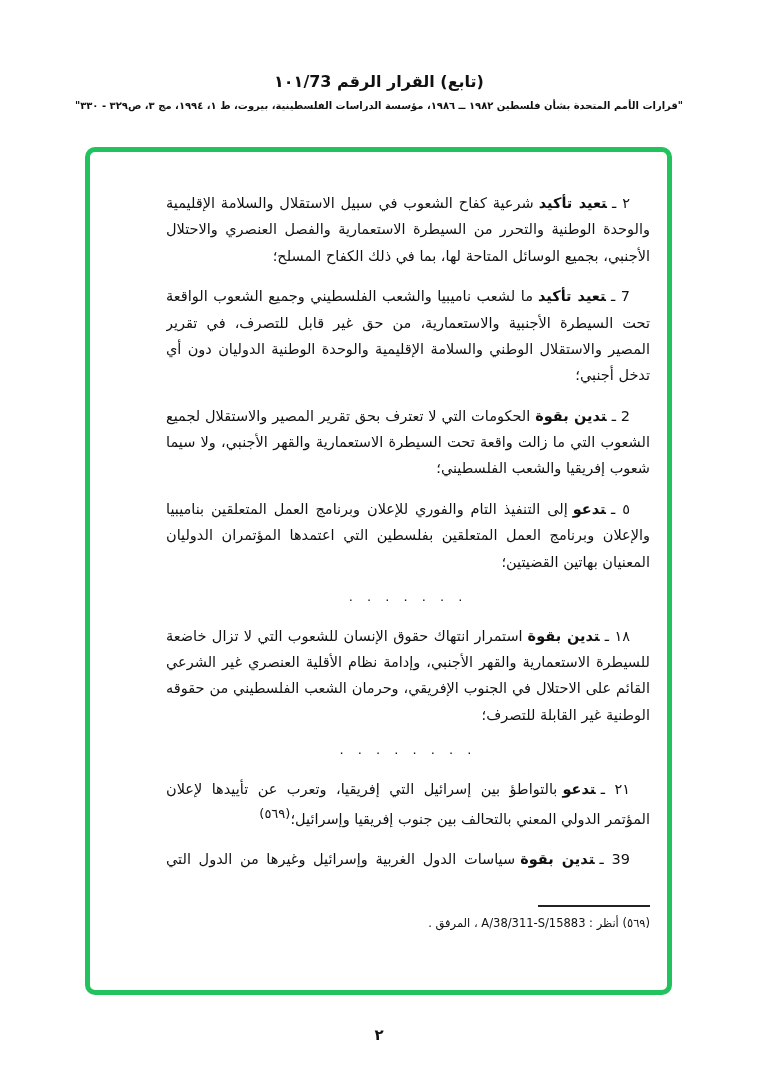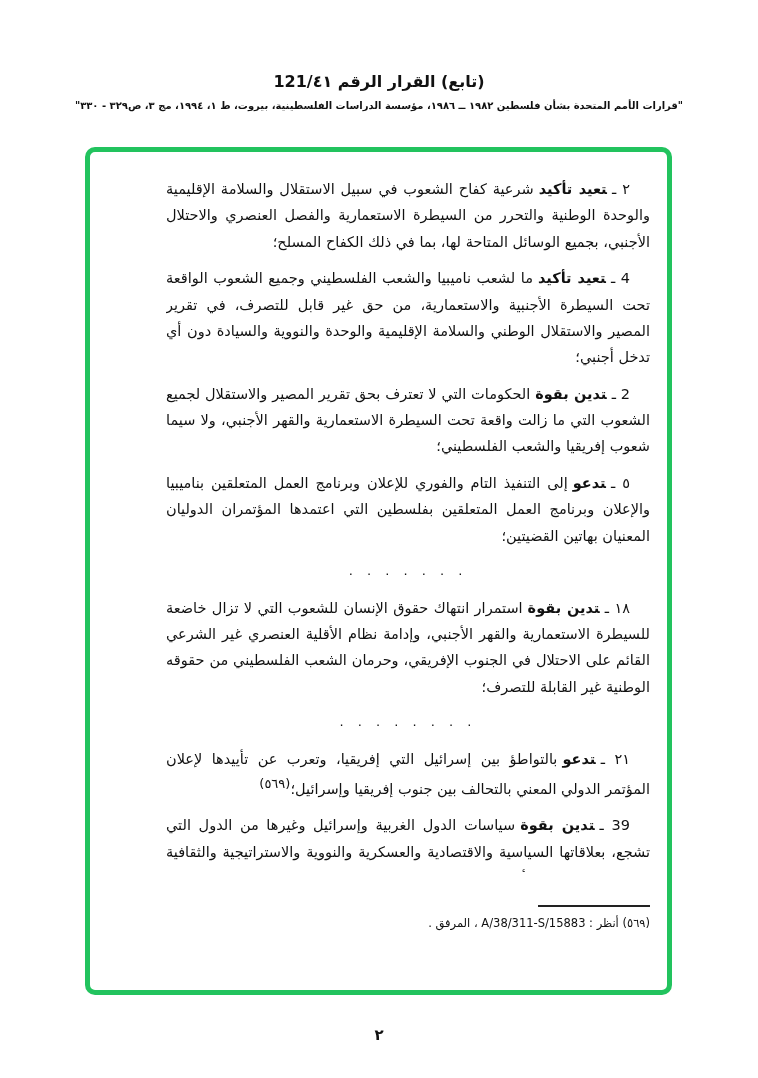--- a/index.html
+++ b/index.html
@@ -25,48 +25,48 @@
     background: #ffffff;
   }
   .box-content {
     position: absolute; top: 24px; right: 17px; left: 76px; bottom: 118px;
     direction: rtl;
     text-align: justify;
     font-size: 14.5px;
     line-height: 1.82;
     overflow: hidden;
   }
-  .para { margin: 0 0 10px 0; text-indent: 20px; }
+  .para { margin: 14px 0 10px 0; text-indent: 20px; }
   .para .num { margin-left: 5px; }
   .para .lead { font-weight: bold; margin-left: 5px; }
   .fn-ref { font-size: 13px; vertical-align: super; }
   .dots { text-align: center; text-indent: 0; letter-spacing: 5px; margin: 0 0 12px 0; font-size: 13px; }
 
   .footnote-area { position: absolute; right: 17px; left: 76px; bottom: 60px; direction: rtl; }
   .footnote-sep { width: 112px; height: 2px; background: #222222; margin: 0 0 9px auto; }
   .footnote { font-size: 11.5px; }
 
   .page-number { position: absolute; left: 0; bottom: 34px; width: 758px; text-align: center; font-size: 15px; font-weight: bold; }
 </style>
 </head>
 <body>
 
 <div class="page">
 
   <div class="header">
-    <div class="title" dir="rtl">(تابع) القرار الرقم 121/٤١</div>
+    <div class="title" dir="rtl">(تابع) القرار الرقم ١٠١/73</div>
     <div class="citation" dir="rtl">"قرارات الأمم المتحدة بشأن فلسطين ١٩٨٢ ــ ١٩٨٦، مؤسسة الدراسات الفلسطينية، بيروت، ط ١، ١٩٩٤، مج ٣، ص٣٢٩ - ٣٣٠"</div>
   </div>
 
   <div class="green-box">
     <div class="box-content" dir="rtl">
 
       <p class="para"><span class="num">٢ ـ</span><span class="lead">تعيد تأكيد</span><span>شرعية كفاح الشعوب في سبيل الاستقلال والسلامة الإقليمية والوحدة الوطنية والتحرر من السيطرة الاستعمارية والفصل العنصري والاحتلال الأجنبي، بجميع الوسائل المتاحة لها، بما في ذلك الكفاح المسلح؛</span></p>
 
-      <p class="para"><span class="num">4 ـ</span><span class="lead">تعيد تأكيد</span><span>ما لشعب ناميبيا والشعب الفلسطيني وجميع الشعوب الواقعة تحت السيطرة الأجنبية والاستعمارية، من حق غير قابل للتصرف، في تقرير المصير والاستقلال الوطني والسلامة الإقليمية والوحدة والنووية والسيادة دون أي تدخل أجنبي؛</span></p>
+      <p class="para"><span class="num">7 ـ</span><span class="lead">تعيد تأكيد</span><span>ما لشعب ناميبيا والشعب الفلسطيني وجميع الشعوب الواقعة تحت السيطرة الأجنبية والاستعمارية، من حق غير قابل للتصرف، في تقرير المصير والاستقلال الوطني والسلامة الإقليمية والوحدة الوطنية الدوليان دون أي تدخل أجنبي؛</span></p>
 
       <p class="para"><span class="num">2 ـ</span><span class="lead">تدين بقوة</span><span>الحكومات التي لا تعترف بحق تقرير المصير والاستقلال لجميع الشعوب التي ما زالت واقعة تحت السيطرة الاستعمارية والقهر الأجنبي، ولا سيما شعوب إفريقيا والشعب الفلسطيني؛</span></p>
 
       <p class="para"><span class="num">٥ ـ</span><span class="lead">تدعو</span><span>إلى التنفيذ التام والفوري للإعلان وبرنامج العمل المتعلقين بناميبيا والإعلان وبرنامج العمل المتعلقين بفلسطين التي اعتمدها المؤتمران الدوليان المعنيان بهاتين القضيتين؛</span></p>
 
       <div class="dots">. . . . . . .</div>
 
       <p class="para"><span class="num">١٨ ـ</span><span class="lead">تدين بقوة</span><span>استمرار انتهاك حقوق الإنسان للشعوب التي لا تزال خاضعة للسيطرة الاستعمارية والقهر الأجنبي، وإدامة نظام الأقلية العنصري غير الشرعي القائم على الاحتلال في الجنوب الإفريقي، وحرمان الشعب الفلسطيني من حقوقه الوطنية غير القابلة للتصرف؛</span></p>
 
       <div class="dots">. . . . . . . .</div>

